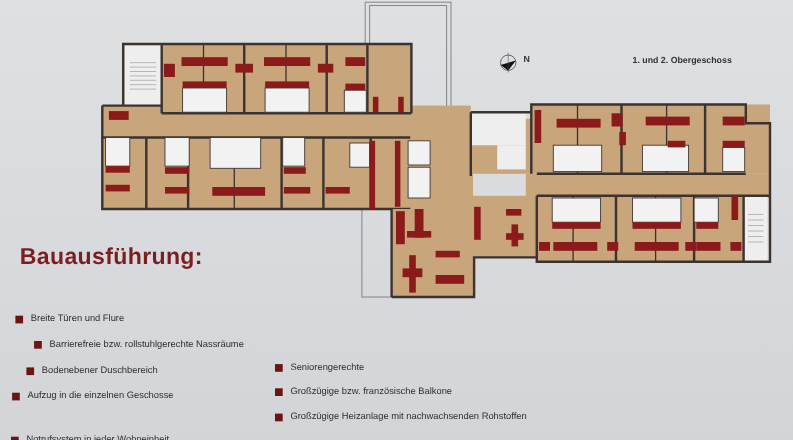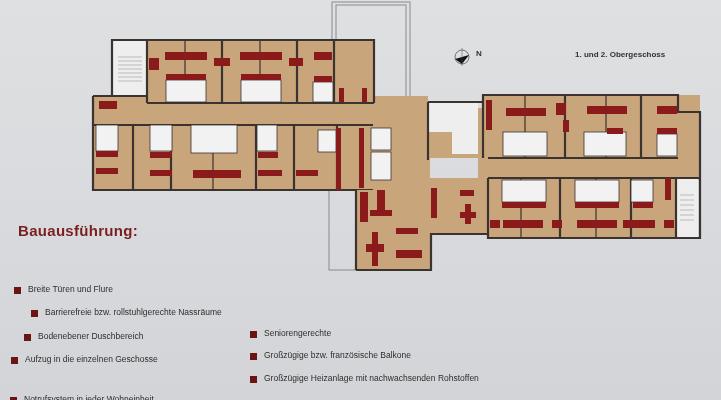--- a/index.html
+++ b/index.html
@@ -1,18 +1,18 @@
 <!DOCTYPE html>
 <html><head>
 <meta charset="utf-8">
 <style>
   html,body{margin:0;padding:0;}
   body{width:721px;height:400px;overflow:hidden;background:linear-gradient(180deg,#dfe0e2 0%,#d9dadd 55%,#d3d4d7 100%);font-family:"Liberation Sans",sans-serif;position:relative;}
   .plan{position:absolute;left:0;top:0;width:721px;height:400px;}
-  .legend-title{position:absolute;left:18px;top:222px;font-size:15px;font-weight:bold;color:#7a1f1f;letter-spacing:.3px;}
+  .legend-title{position:absolute;left:18px;top:222px;font-size:21px;font-weight:bold;color:#7a1f1f;letter-spacing:.3px;}
   .legend-sub{position:absolute;left:15px;top:251px;font-size:8px;line-height:12px;color:#333;}
   .bullet{position:absolute;font-size:8.5px;color:#2d2d2d;display:flex;align-items:flex-end;white-space:nowrap;}
   .bullet .sq{width:7px;height:7px;background:#6b1414;margin-right:7px;display:inline-block;}
   .floor-label{position:absolute;left:551px;top:50px;font-size:8px;font-weight:bold;color:#333;margin-left:24px;}
   .north{position:absolute;left:452px;top:47px;width:20px;height:20px;}
   .north-letter{position:absolute;left:476px;top:49px;font-size:8px;font-weight:bold;color:#333;}
 </style>
 </head>
 <body>
 

